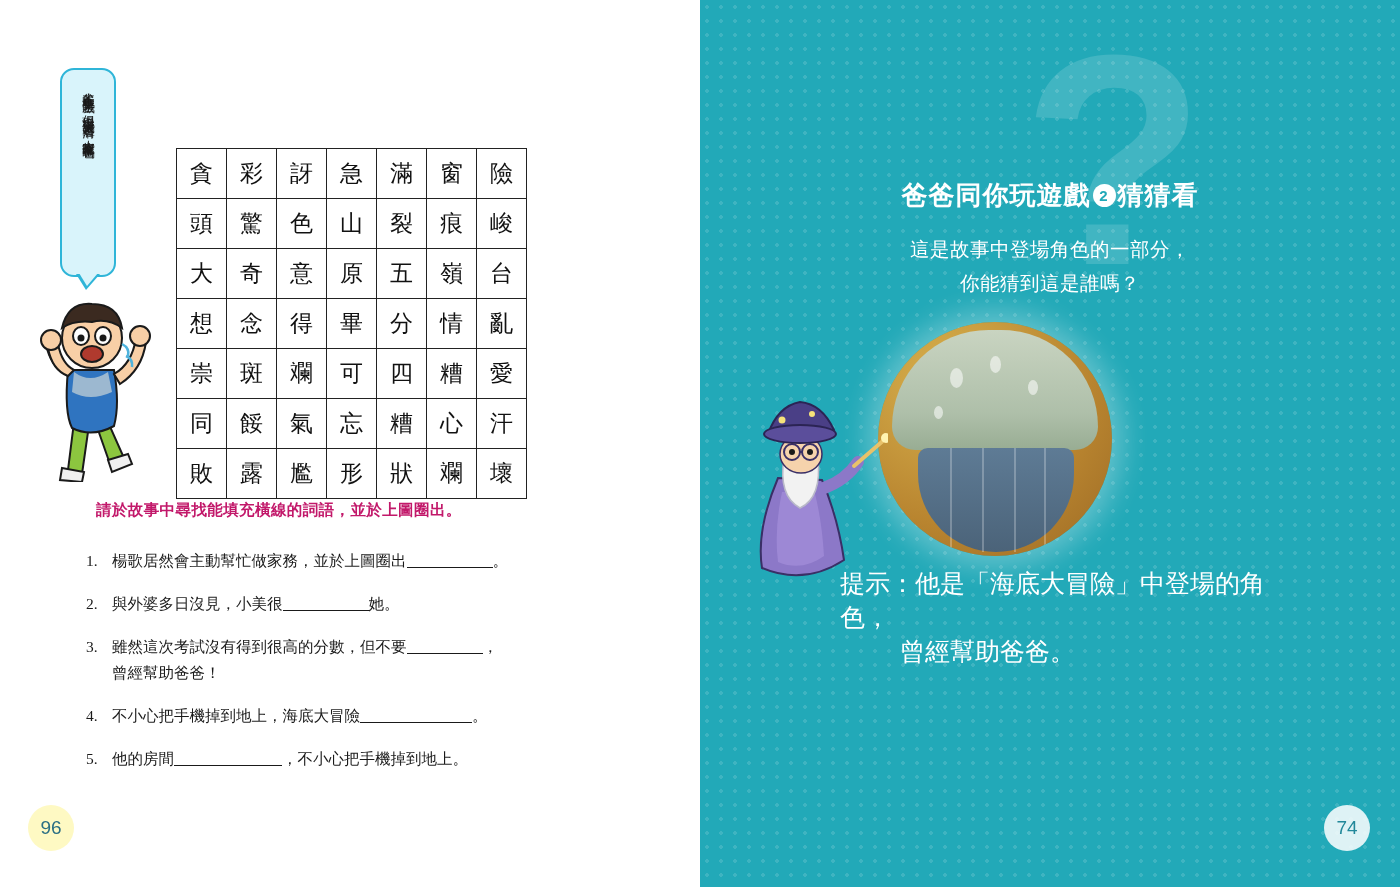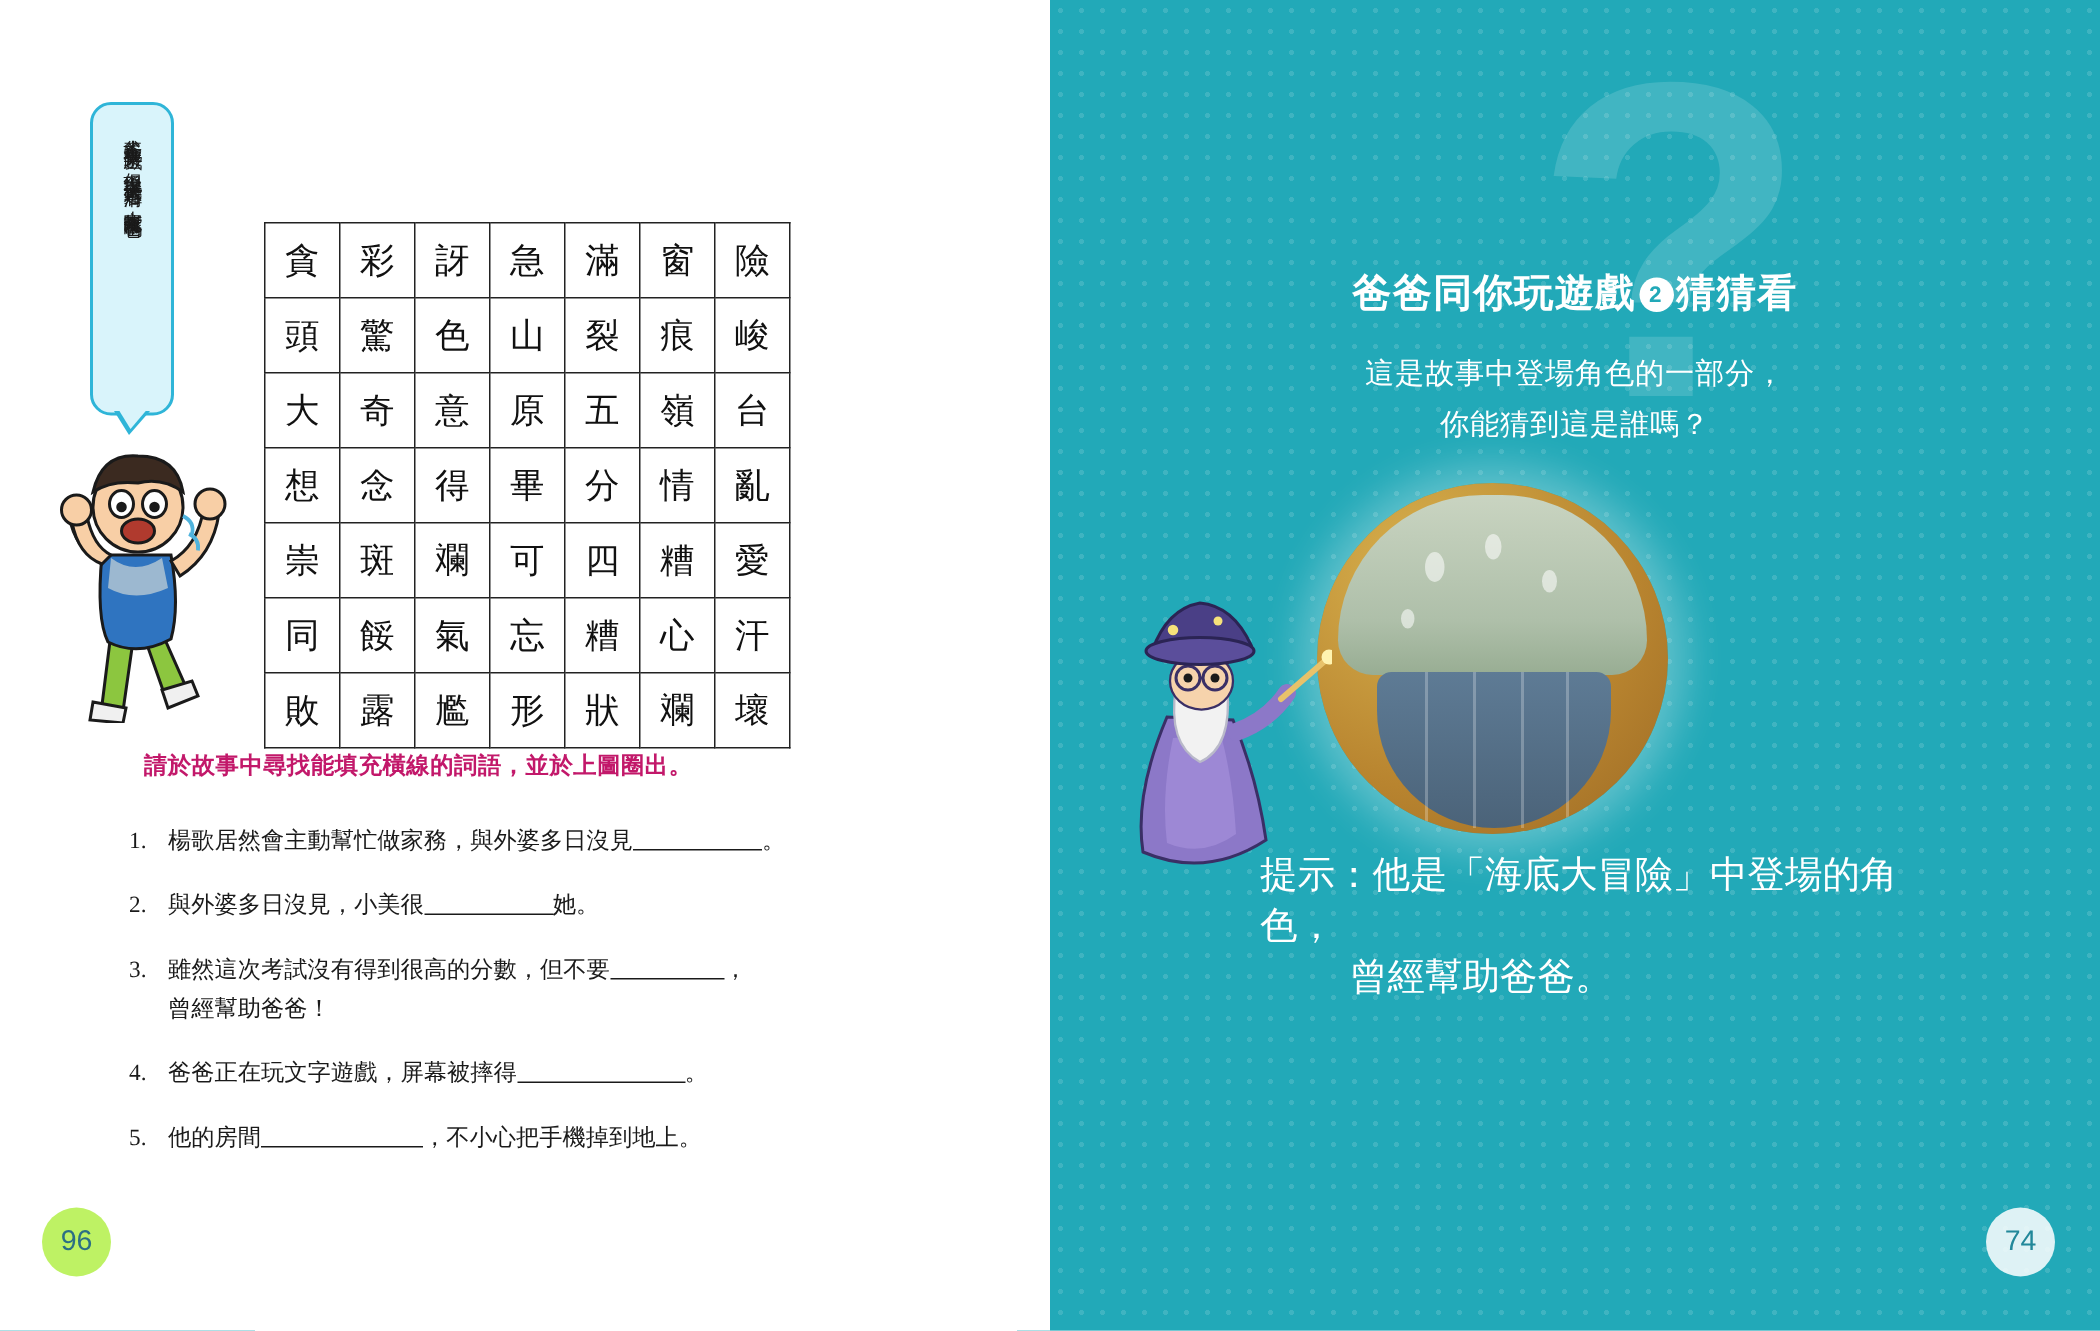--- a/index.html
+++ b/index.html
@@ -160,21 +160,21 @@
     height: 17px;
     vertical-align: -2px;
   }
   .folio-left {
     position: absolute;
     left: 28px;
     bottom: 36px;
     width: 46px;
     height: 46px;
     border-radius: 50%;
-    background: #bef264;
+    background: #fef9c3;
     color: #2b6f84;
     font-size: 19px;
     display: flex;
     align-items: center;
     justify-content: center;
     font-family: "Liberation Sans", sans-serif;
   }
   
   .page-right {
     position: relative;
@@ -434,33 +434,33 @@
             <td>壞</td>
           </tr>
         </tbody>
     </table>
 
     <div class="instruction">請於故事中尋找能填充橫線的詞語，並於上圖圈出。</div>
 
     <div class="q-list" id="q-list">
         <div class="q-item">
           <span class="q-num">1.</span>
-          <span class="q-text"><span>楊歌居然會主動幫忙做家務，與外婆多日沒見</span><span class="blank" style="width: 86px;"></span><span>。</span></span>
+          <span class="q-text"><span>楊歌居然會主動幫忙做家務，並於上圖圈出</span><span class="blank" style="width: 86px;"></span><span>。</span></span>
         </div>
         <div class="q-item">
           <span class="q-num">2.</span>
           <span class="q-text"><span>與外婆多日沒見，小美很</span><span class="blank" style="width: 86px;"></span><span>她。</span></span>
         </div>
         <div class="q-item">
           <span class="q-num">3.</span>
           <span class="q-text"><span>雖然這次考試沒有得到很高的分數，但不要</span><span class="blank" style="width: 76px;"></span><span>，</span><div>曾經幫助爸爸！</div></span>
         </div>
         <div class="q-item">
           <span class="q-num">4.</span>
-          <span class="q-text"><span>爸爸正在玩文字遊戲，屏幕被摔得</span><span class="blank" style="width: 112px;"></span><span>。</span></span>
+          <span class="q-text"><span>不小心把手機掉到地上，海底大冒險</span><span class="blank" style="width: 112px;"></span><span>。</span></span>
         </div>
         <div class="q-item">
           <span class="q-num">5.</span>
           <span class="q-text"><span>他的房間</span><span class="blank" style="width: 108px;"></span><span>，不小心把手機掉到地上。</span></span>
         </div>
       </div>
 
     <div class="folio-left">96</div>
   </div>
 

